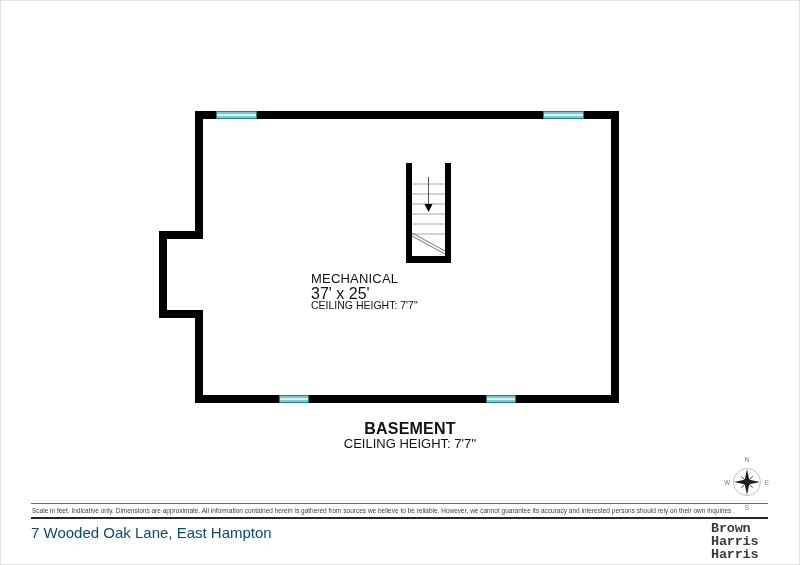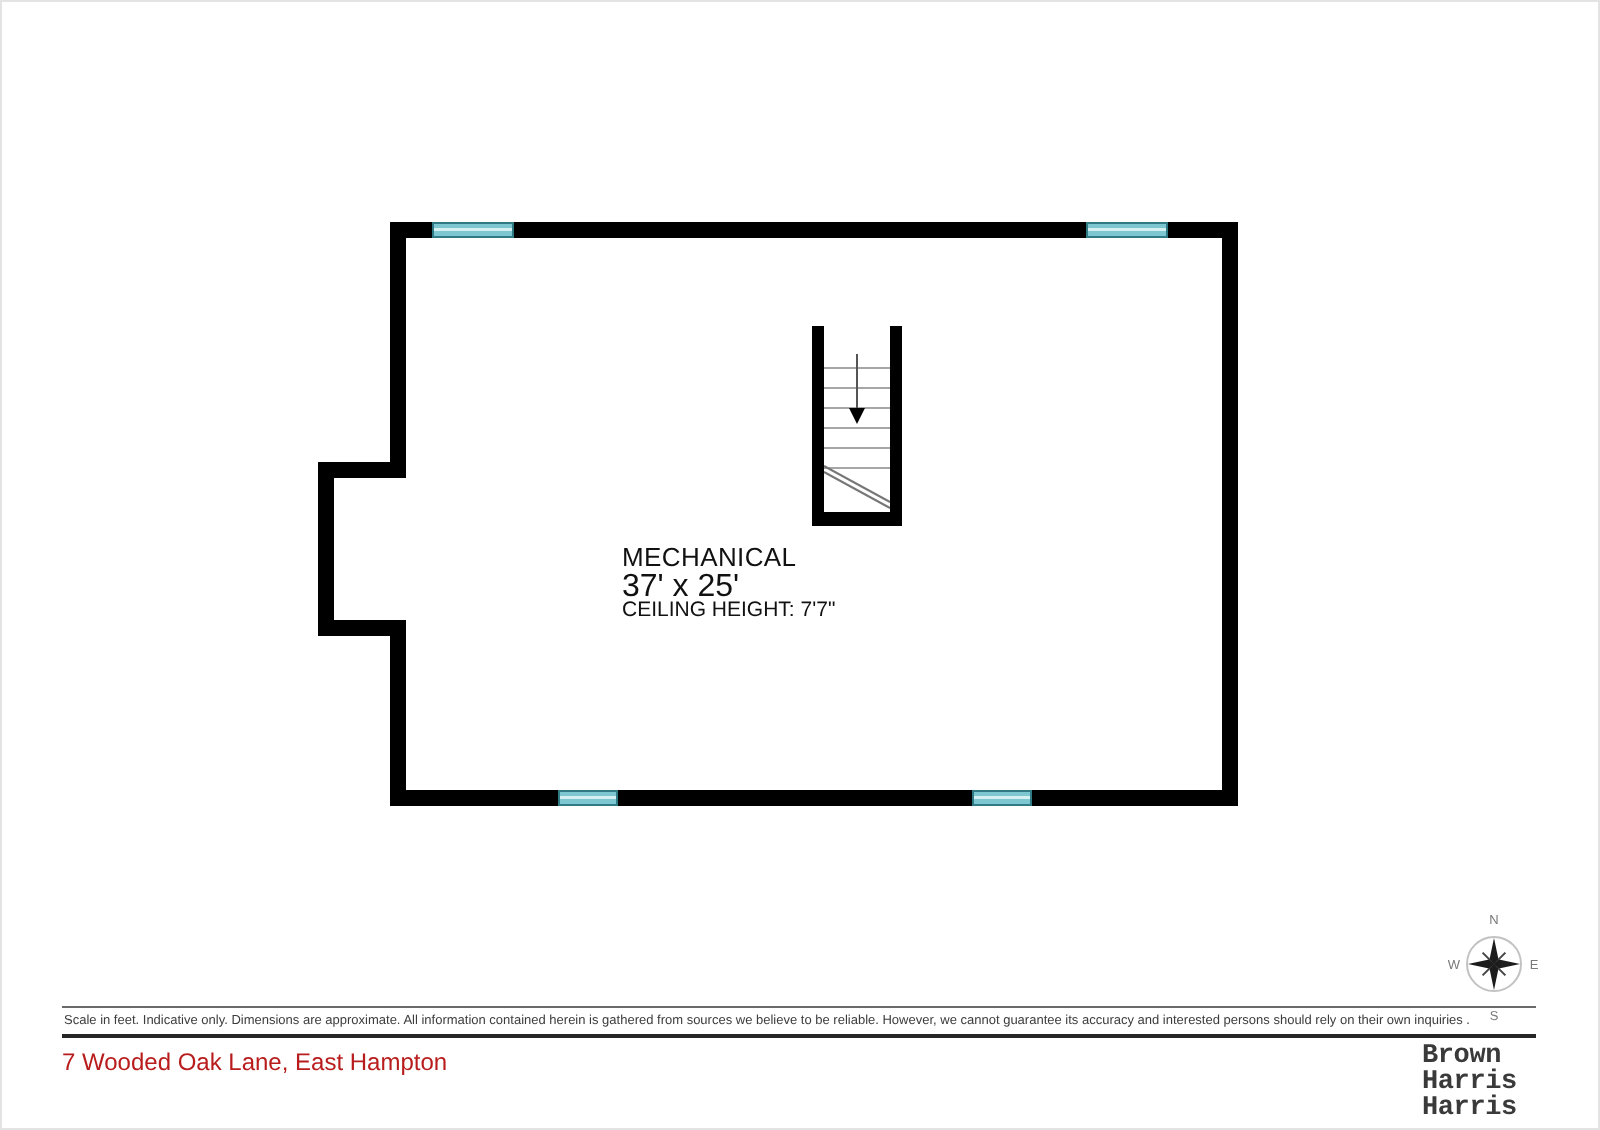--- a/index.html
+++ b/index.html
@@ -50,21 +50,21 @@
   .floor-ceiling{font-size:13px;line-height:13px;}
   
   .compass{position:absolute;left:722px;top:450px;}
   
   .rule-thin{position:absolute;left:30px;top:502px;width:737px;height:1px;background:#6a6a6a;}
   .disclaimer{
     position:absolute;left:31px;top:506px;width:740px;
     font-size:6.5px;color:#3c3c3c;white-space:nowrap;letter-spacing:0px;
   }
   .rule-thick{position:absolute;left:30px;top:516px;width:737px;height:2px;background:#262626;}
-  .address{position:absolute;left:30px;top:523px;font-size:12px;color:#b91c1c;}
+  .address{position:absolute;left:30px;top:523px;font-size:15px;color:#0c4a6e;}
   .brand{
     position:absolute;left:710px;top:521px;
     font-size:13.5px;font-weight:bold;line-height:13px;
     color:#3a3a3a;letter-spacing:-.2px;font-family:Liberation Mono, monospace;
   }
 </style>
 </head>
 <body>
 
 <div class="canvas">
@@ -94,20 +94,24 @@
   <div class="window w-top-2"></div>
   <div class="window w-bot-1"></div>
   <div class="window w-bot-2"></div>
 
   <div class="room-label">
     <div class="room-name">MECHANICAL</div>
     <div class="room-dims">37' x 25'</div>
     <div class="room-ceiling">CEILING HEIGHT: 7'7"</div>
   </div>
 
+  <div class="floor-label">
+    <div class="floor-name">BASEMENT</div>
+    <div class="floor-ceiling">CEILING HEIGHT: 7'7''</div>
+  </div>
 
   <svg class="compass" width="48" height="62" viewBox="0 0 48 62">
     <circle cx="24" cy="31" r="13.5" stroke="#c2c2c2" stroke-width="1" fill="none"></circle>
     <line x1="18.3" y1="25.3" x2="29.7" y2="36.7" stroke="#444" stroke-width="1"></line>
     <line x1="29.7" y1="25.3" x2="18.3" y2="36.7" stroke="#444" stroke-width="1"></line>
     <polygon points="24,18 26.2,28.5 24,31 21.8,28.5" fill="#1c1c1c"></polygon>
     <polygon points="24,44 21.8,33.5 24,31 26.2,33.5" fill="#1c1c1c"></polygon>
     <polygon points="37,31 26.5,33.2 24,31 26.5,28.8" fill="#1c1c1c"></polygon>
     <polygon points="11,31 21.5,28.8 24,31 21.5,33.2" fill="#1c1c1c"></polygon>
     <text x="24" y="11" font-size="6.5" fill="#7a7a7a" text-anchor="middle">N</text>

